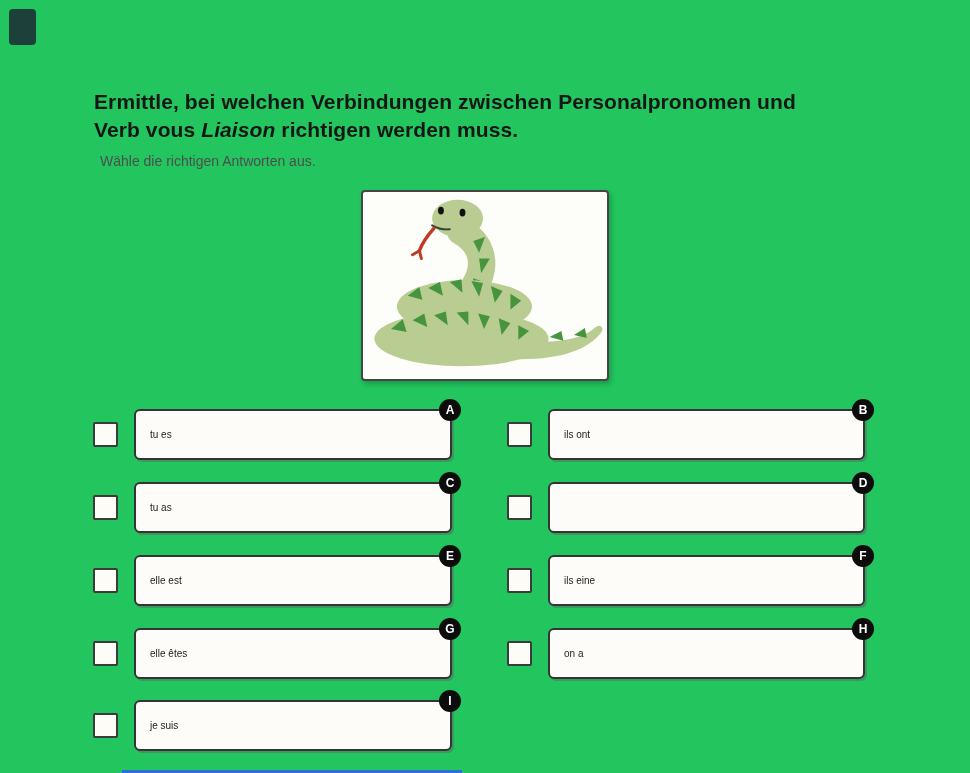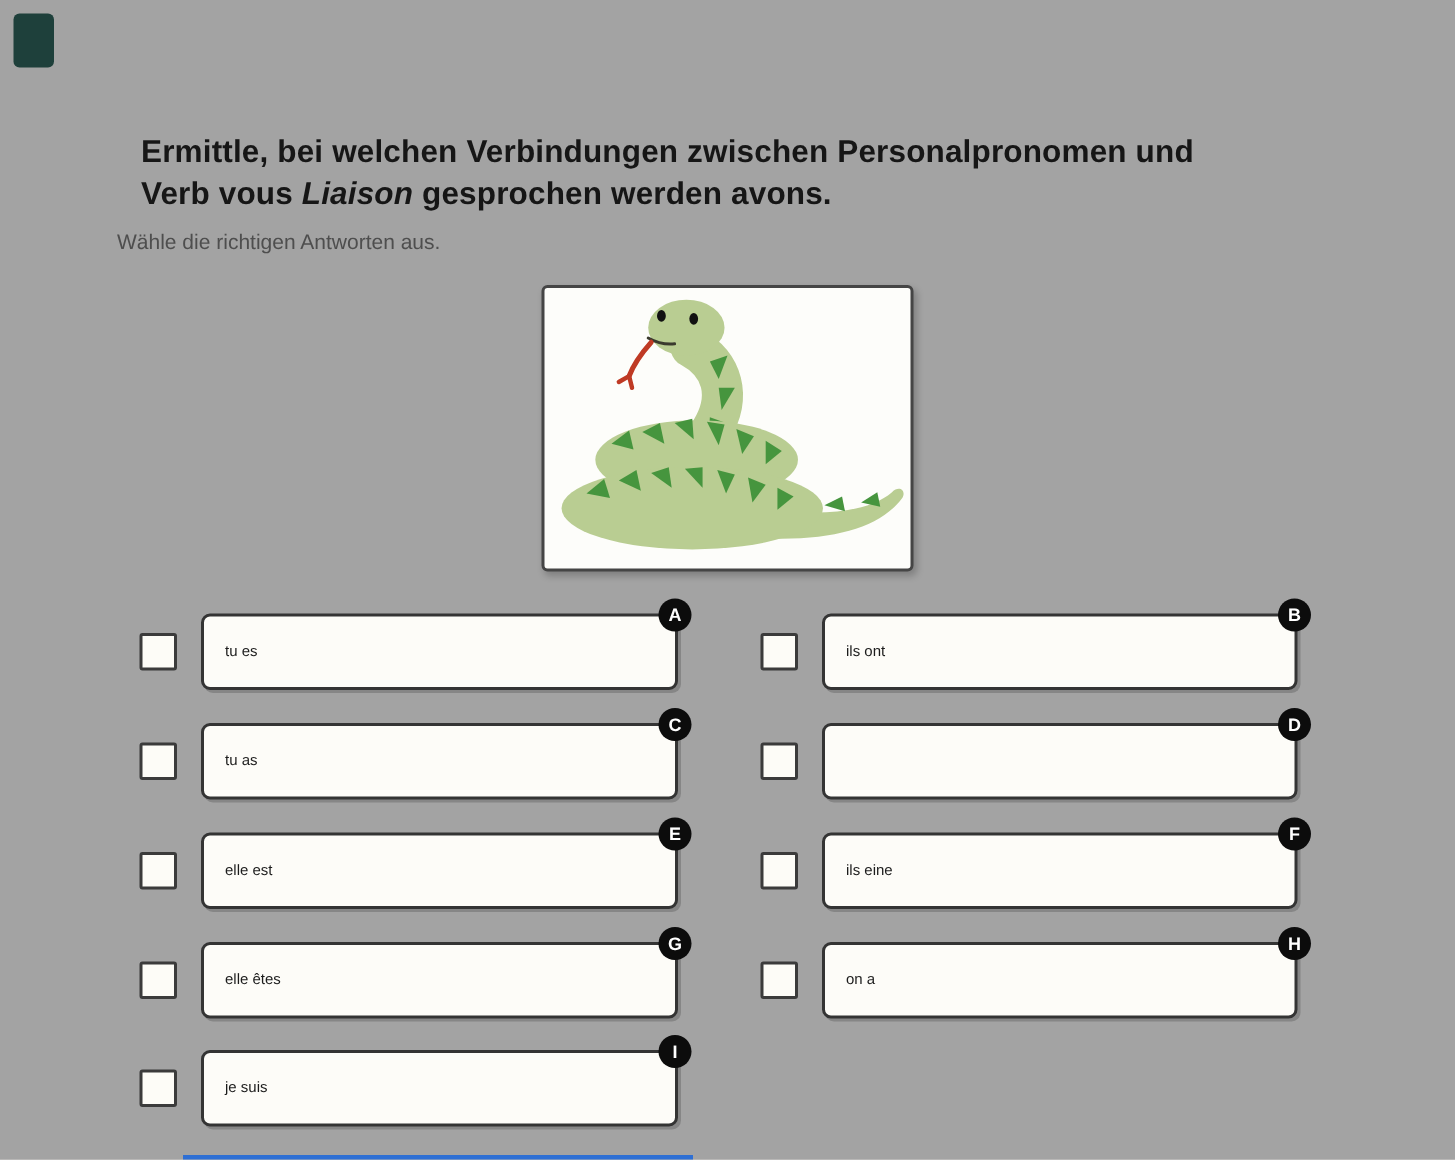--- a/index.html
+++ b/index.html
@@ -2,37 +2,37 @@
 <html><head>
 <meta charset="utf-8">
 <style>
   html, body { margin: 0; padding: 0; }
   body {
     width: 970px; height: 773px;
     background: #faf8f1;
     font-family: "Liberation Sans", sans-serif;
     overflow: hidden;
   }
-  #stage { position: relative; width: 970px; height: 773px; background: #a3a3a3; }
+  #stage { position: relative; width: 970px; height: 773px; background: #22c55e; }
 
   .corner-logo {
     position: absolute; left: 9px; top: 9px;
     width: 27px; height: 36px;
     background: #1e403b; border-radius: 4px;
   }
 
   .task-title {
     position: absolute; left: 94px; top: 88px; width: 800px; margin: 0;
     font-size: 21px; line-height: 28px; font-weight: 700;
     color: #161616; letter-spacing: 0.1px;
   }
   .task-title em { font-style: italic; }
 
   .task-instruction {
-    position: absolute; left: 78px; top: 153px;
+    position: absolute; left: 100px; top: 153px;
     font-size: 14px; color: #4e4e4e;
   }
 
   .image-card {
     position: absolute; left: 361px; top: 190px;
     width: 248px; height: 191px; box-sizing: border-box;
     background: #fdfdfa;
     border: 2px solid #454545; border-radius: 4px;
     box-shadow: 2px 3px 5px rgba(0,0,0,0.22);
   }
@@ -69,21 +69,21 @@
     width: 340px; height: 3px; background: #2e6fd4;
   }
 </style>
 </head>
 <body>
 
 <div id="stage">
 
   <div class="corner-logo"></div>
 
-  <h1 class="task-title"><span>Ermittle, bei welchen Verbindungen zwischen Personalpronomen und</span><br><span>Verb vous </span><em>Liaison</em><span> gesprochen werden avons.</span></h1>
+  <h1 class="task-title"><span>Ermittle, bei welchen Verbindungen zwischen Personalpronomen und</span><br><span>Verb vous </span><em>Liaison</em><span> richtigen werden muss.</span></h1>
 
   <div class="task-instruction">Wähle die richtigen Antworten aus.</div>
 
   <div class="image-card">
     <svg viewBox="0 0 248 191" aria-hidden="true">
 
       <path d="M99 40 C 121 52 127 74 113 97" fill="none" stroke="#b9cd92" stroke-width="28" stroke-linecap="round"></path>
 
       <path d="M112 50 L124 46 L118 62 Z" fill="#46953e"></path>
       <path d="M118 68 L129 68 L120 83 Z" fill="#46953e"></path>

